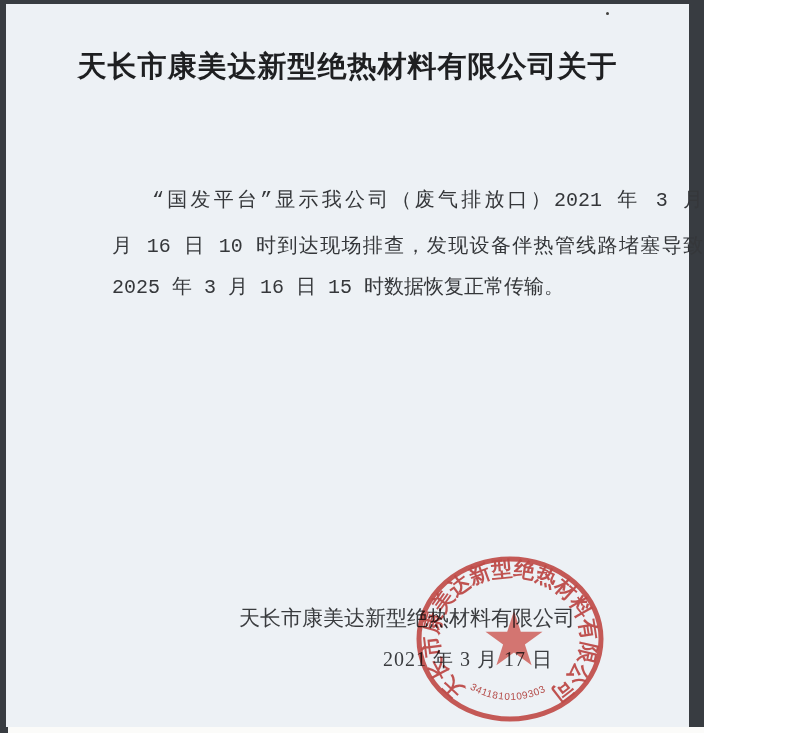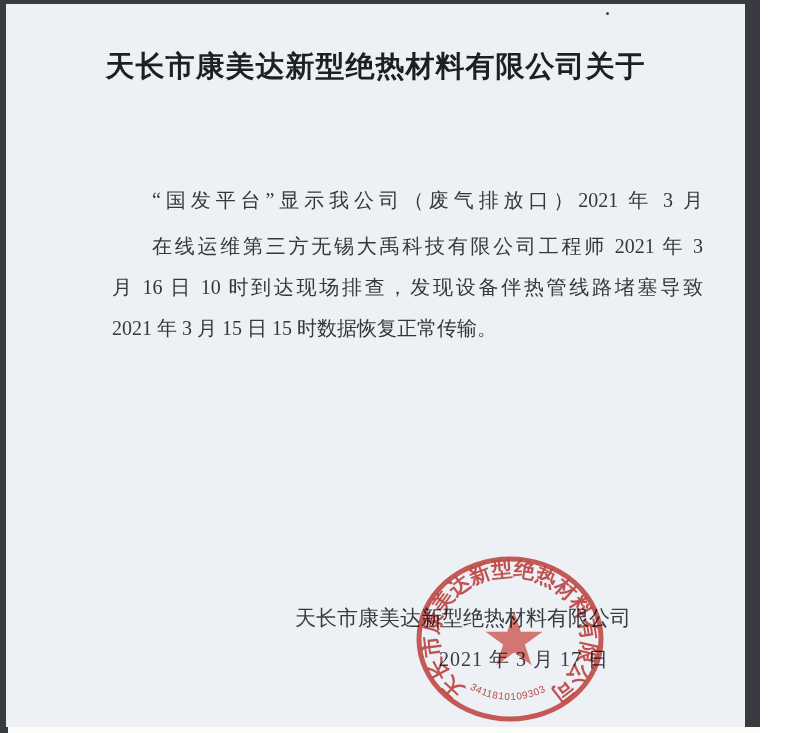--- a/index.html
+++ b/index.html
@@ -1,18 +1,18 @@
 <!DOCTYPE html>
 <html><head>
 <meta charset="utf-8">
 <style>
   html,body { margin:0; padding:0; }
   .frame {
     position: relative;
-    width: 760px; height: 733px;
+    width: 704px; height: 733px;
     background: #383c41;
     overflow: hidden;
     font-family: "Liberation Serif", "DejaVu Serif", serif;
   }
   .bottom-strip {
     position: absolute; left: 8px; right: 0; bottom: 0; height: 6px;
     background: #fbfbf9;
   }
   .paper {
     position: absolute; left: 6px; top: 4px; right: 15px; bottom: 6px;
@@ -27,21 +27,21 @@
     text-align: center;
     font-family: "Liberation Sans", "DejaVu Sans", sans-serif;
     font-weight: 700;
     font-size: 29px; line-height: 42px; letter-spacing: 1px;
     color: #1e1f21;
   }
   .body-block {
     position: absolute; left: 106px; width: 591px; top: 176px;
     font-size: 20px; line-height: 41px; color: #35373a;
   }
-  .line { height: 41px; white-space: nowrap; }
+  .line { height: 41px; white-space: nowrap; font-family: Liberation Mono, monospace; }
   .line.j { text-align: justify; text-align-last: justify; white-space: normal; }
   .line.indent { text-indent: 2em; }
   .p2 { margin-top: 5px; }
   .sig-area {
     position: absolute; top: 600px; right: 114px; width: 340px;
     color: #3a3c3f;
   }
   .sig-line {
     font-size: 21px; line-height: 28px; text-align: right; white-space: nowrap;
   }
@@ -79,23 +79,22 @@
 
     <div class="title">
       <div>天长市康美达新型绝热材料有限公司关于</div>
     </div>
 
     <div class="body-block">
       <div class="p1">
         <div class="line j indent">“国发平台”显示我公司（废气排放口）2021 年 3 月</div>
       </div>
       <div class="p2">
-        <div class="line j indent">在线运维第三方无锡大禹科技有限公司工程师 2021 年 3</div>
         <div class="line j">月 16 日 10 时到达现场排查，发现设备伴热管线路堵塞导致</div>
-        <div class="line">2021 年 3 月 15 日 15 时数据恢复正常传输。</div>
+        <div class="line">2025 年 3 月 16 日 15 时数据恢复正常传输。</div>
       </div>
     </div>
 
     <div class="sig-area">
       <div class="sig-line">天长市康美达新型绝热材料有限公司</div>
       <div class="date-line">2021 年 3 月 17 日</div>
     </div>
 
     <svg class="seal" width="224" height="224" viewBox="0 0 224 224" aria-hidden="true">
       <ellipse class="seal-ring" cx="112" cy="112" rx="91" ry="80"></ellipse>

